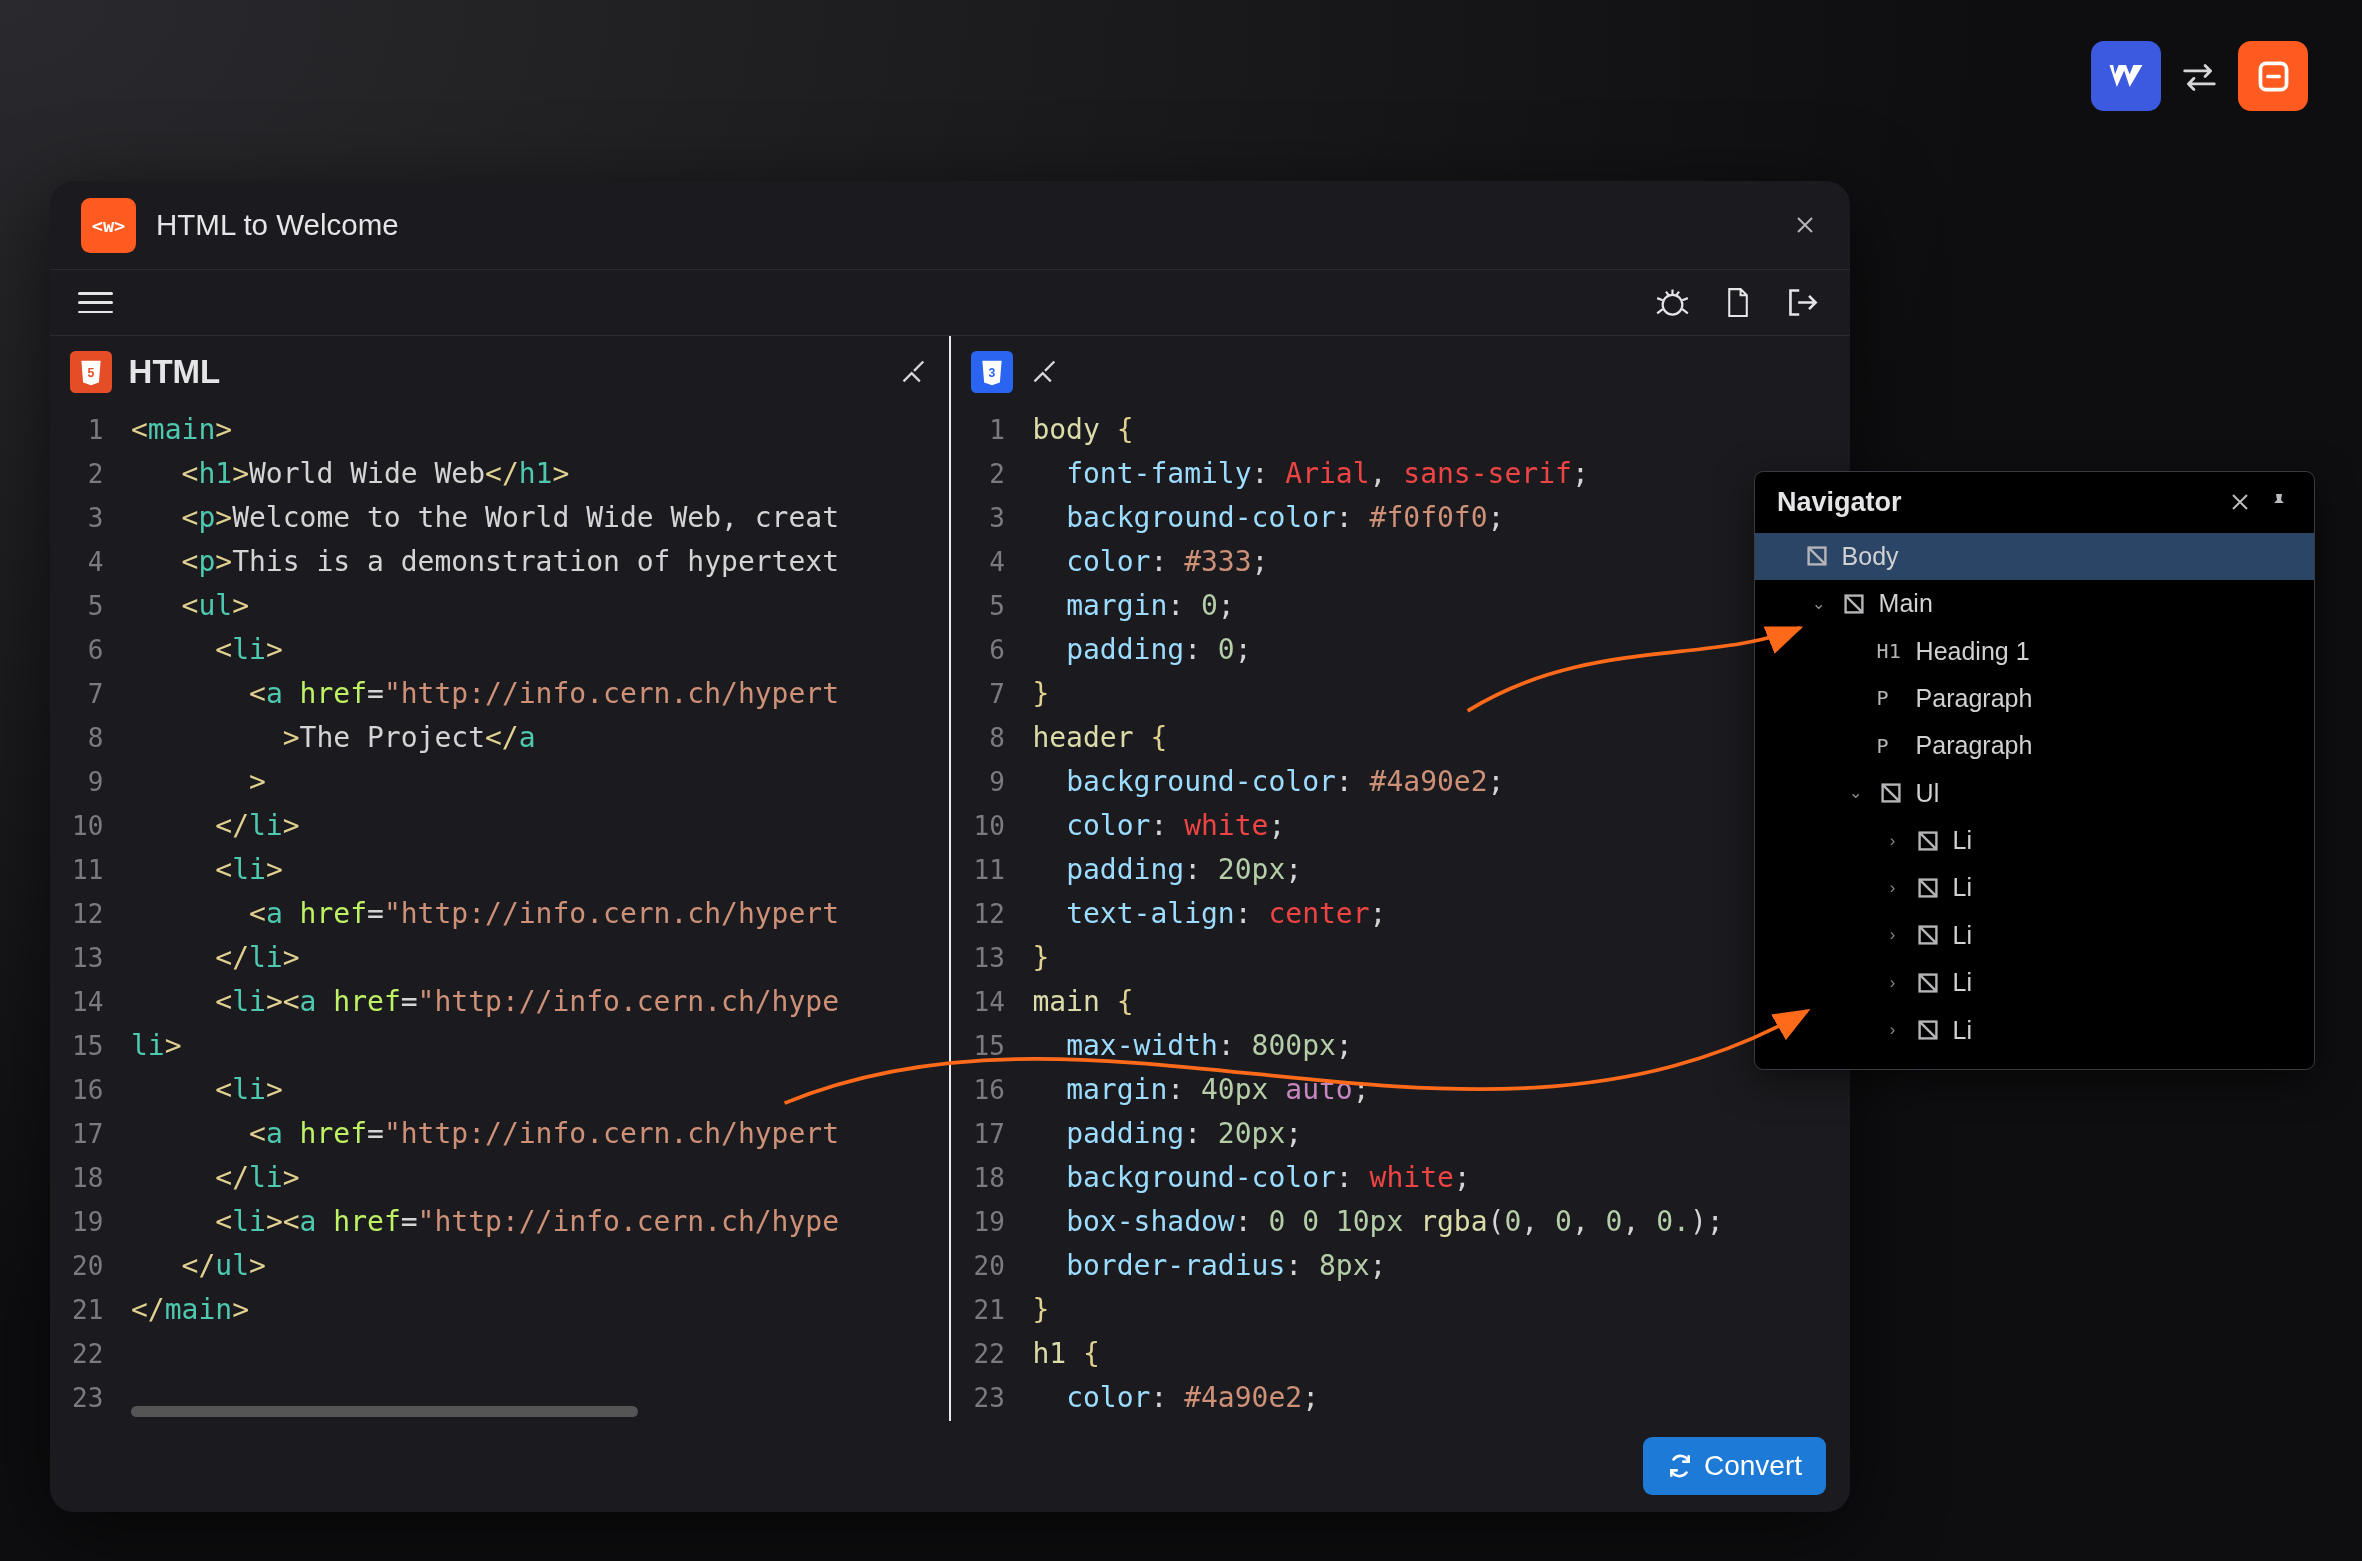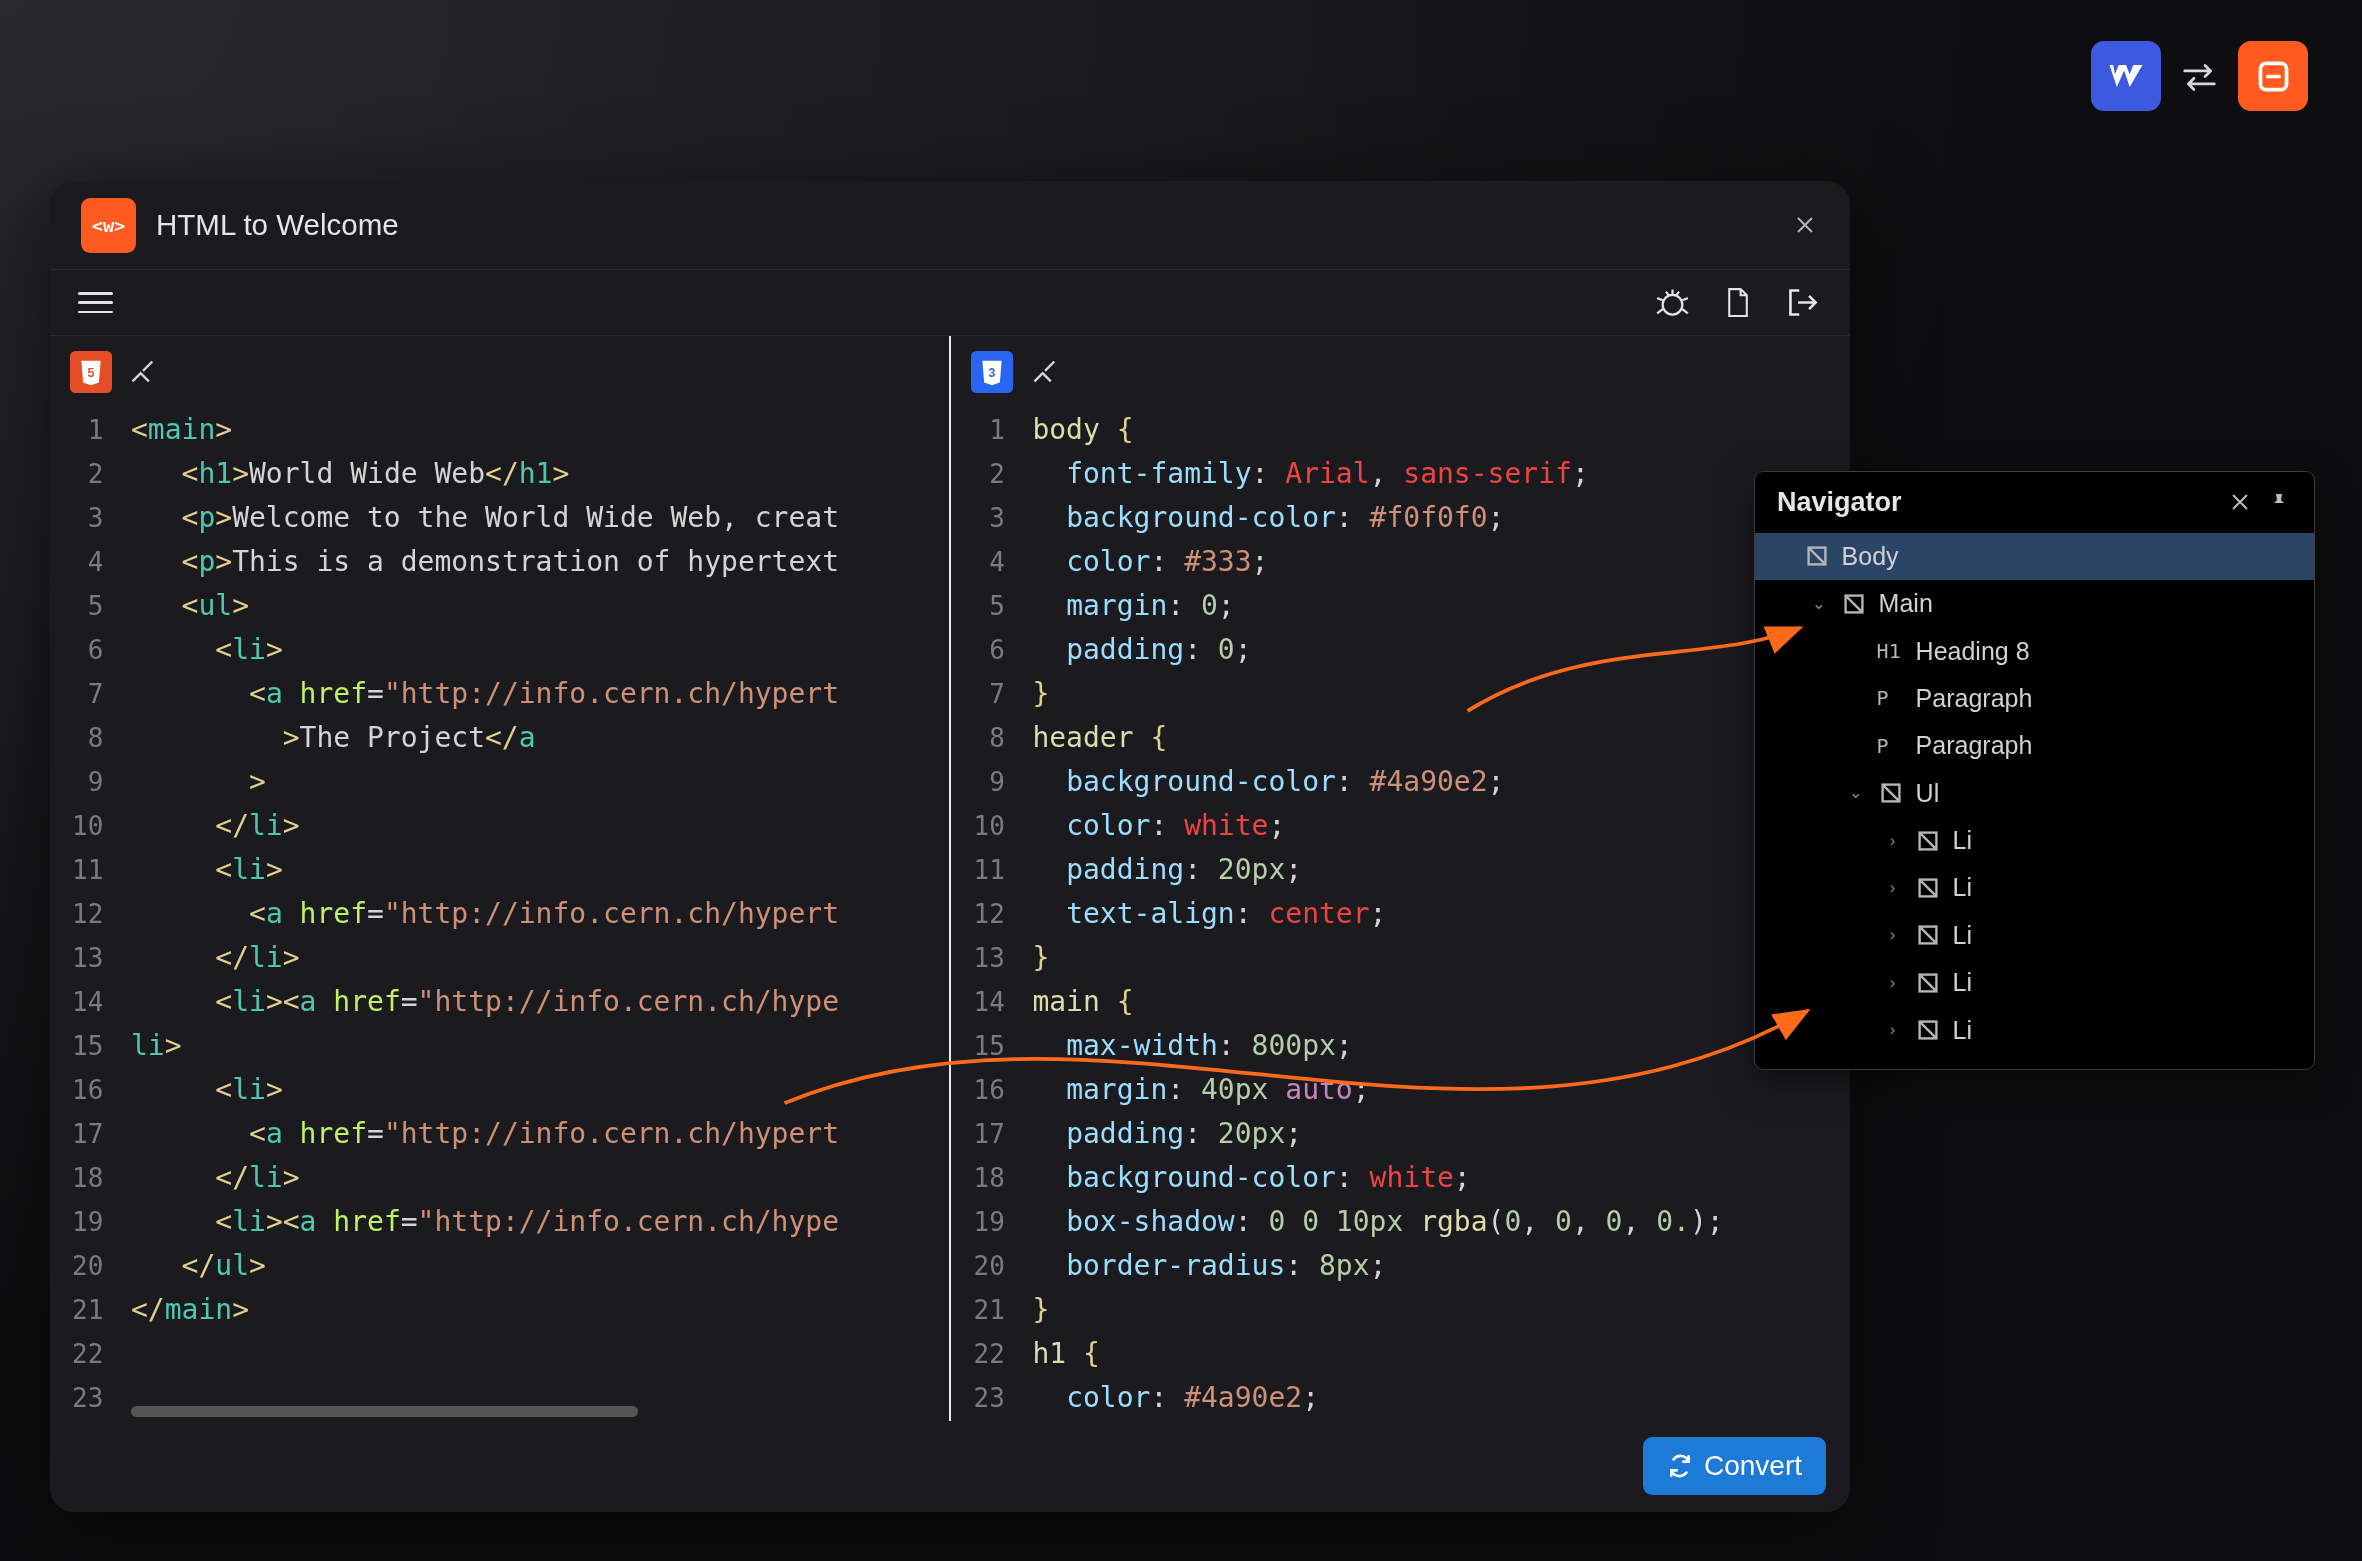--- a/index.html
+++ b/index.html
@@ -301,20 +301,21 @@
   <div class="panes">
 
     <div class="pane">
       <div class="pane-header">
         <div class="lang-icon html5-icon">
           <svg viewBox="0 0 32 32" width="28" height="28">
               <path d="M5 3 L7 28 L16 31 L25 28 L27 3 Z" fill="#fff"></path>
               <text x="16" y="22" text-anchor="middle" font-size="14" font-weight="bold" fill="#e44d26">5</text>
             </svg>
         </div>
+        <div class="lang-label">HTML</div>
         <div class="clear-icon">
           <svg viewBox="0 0 24 24" width="28" height="28" stroke="currentColor" stroke-width="2" fill="none">
               <path d="M3 20 L10 13 L17 20 M12 11 L20 3"></path>
             </svg>
         </div>
       </div>
       <div class="editor">
         <div class="gutter" id="html-gutter">
             <div>1</div>
             <div>2</div>
@@ -439,21 +440,21 @@
             <path d="M3 3 L17 17"></path>
           </svg>
         </span>
         <span class="lbl">Main</span>
       </div>
       <div class="nav-row">
         <span class="indent"></span>
         <span class="indent"></span>
         <span class="chev"></span>
         <span class="tag-letter">H1</span>
-        <span class="lbl">Heading 8</span>
+        <span class="lbl">Heading 1</span>
       </div>
       <div class="nav-row">
         <span class="indent"></span>
         <span class="indent"></span>
         <span class="chev"></span>
         <span class="tag-letter">P</span>
         <span class="lbl">Paragraph</span>
       </div>
       <div class="nav-row">
         <span class="indent"></span>

